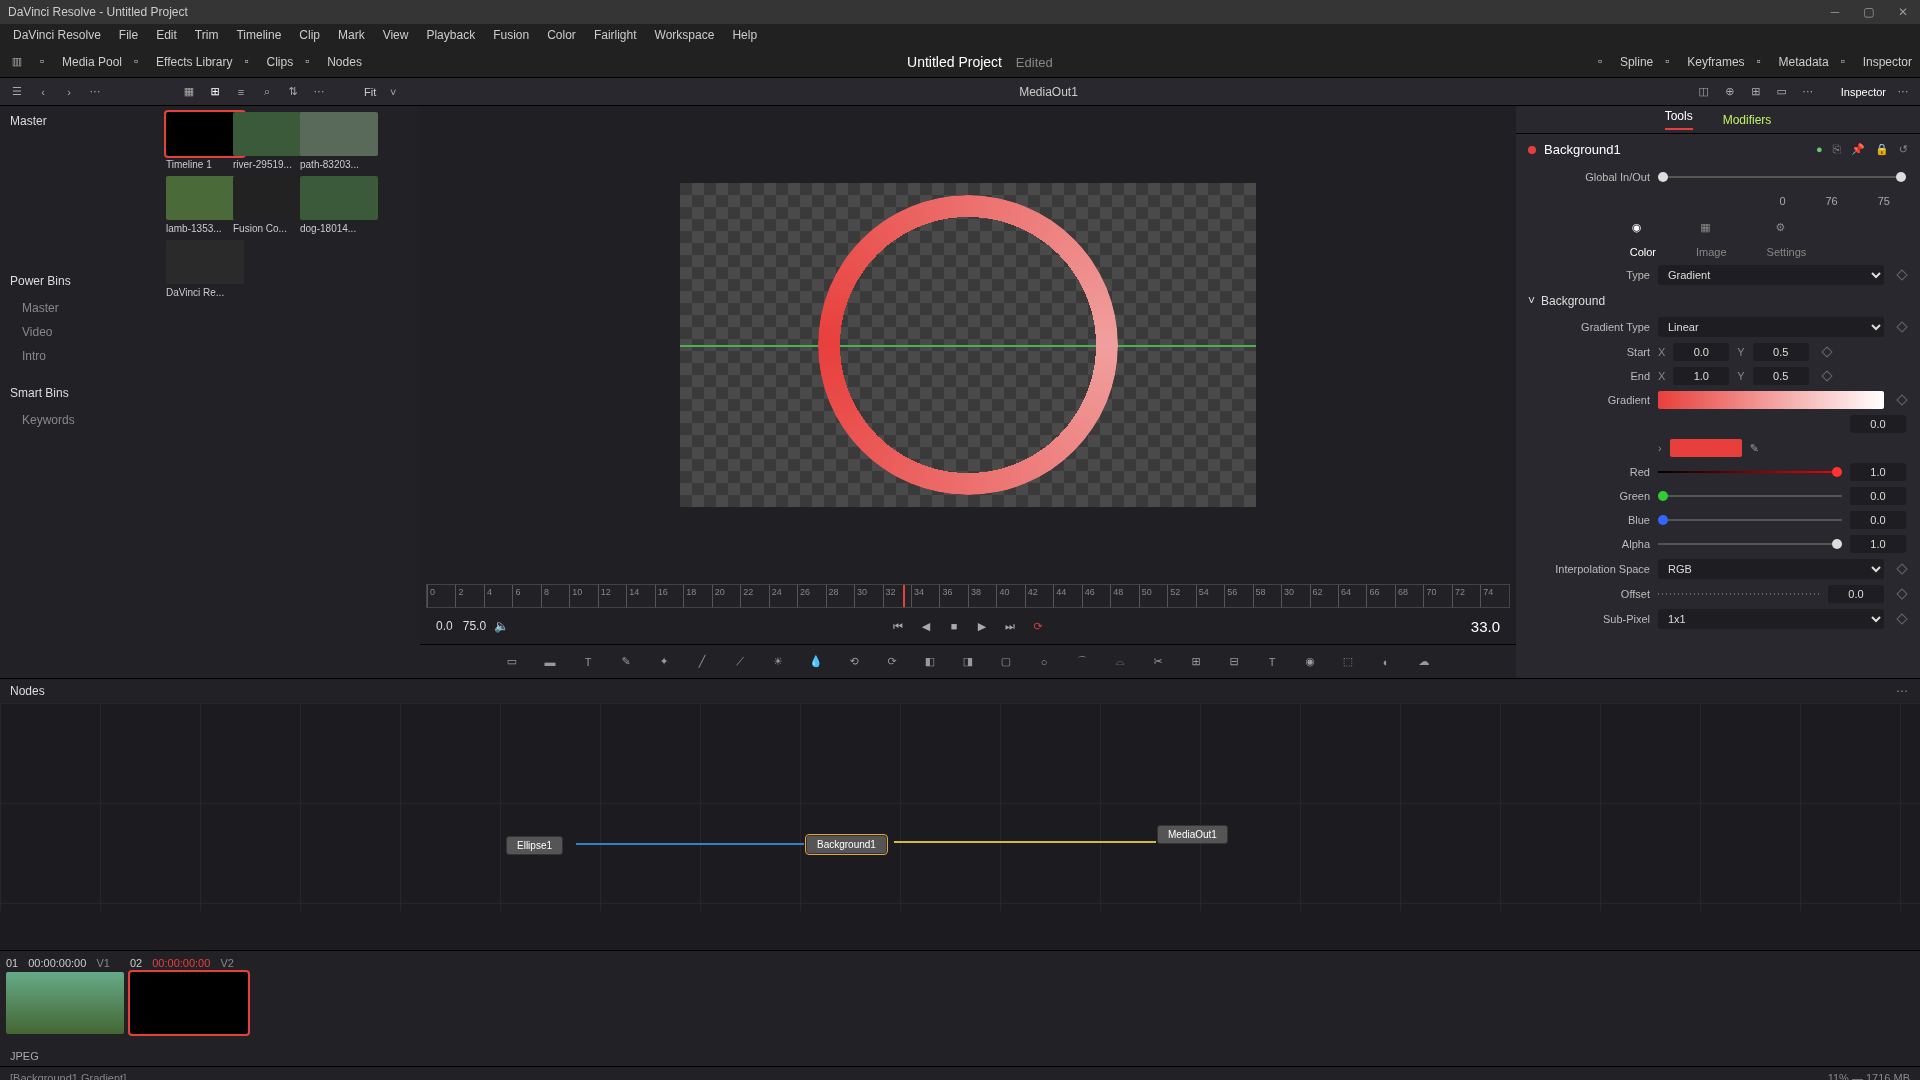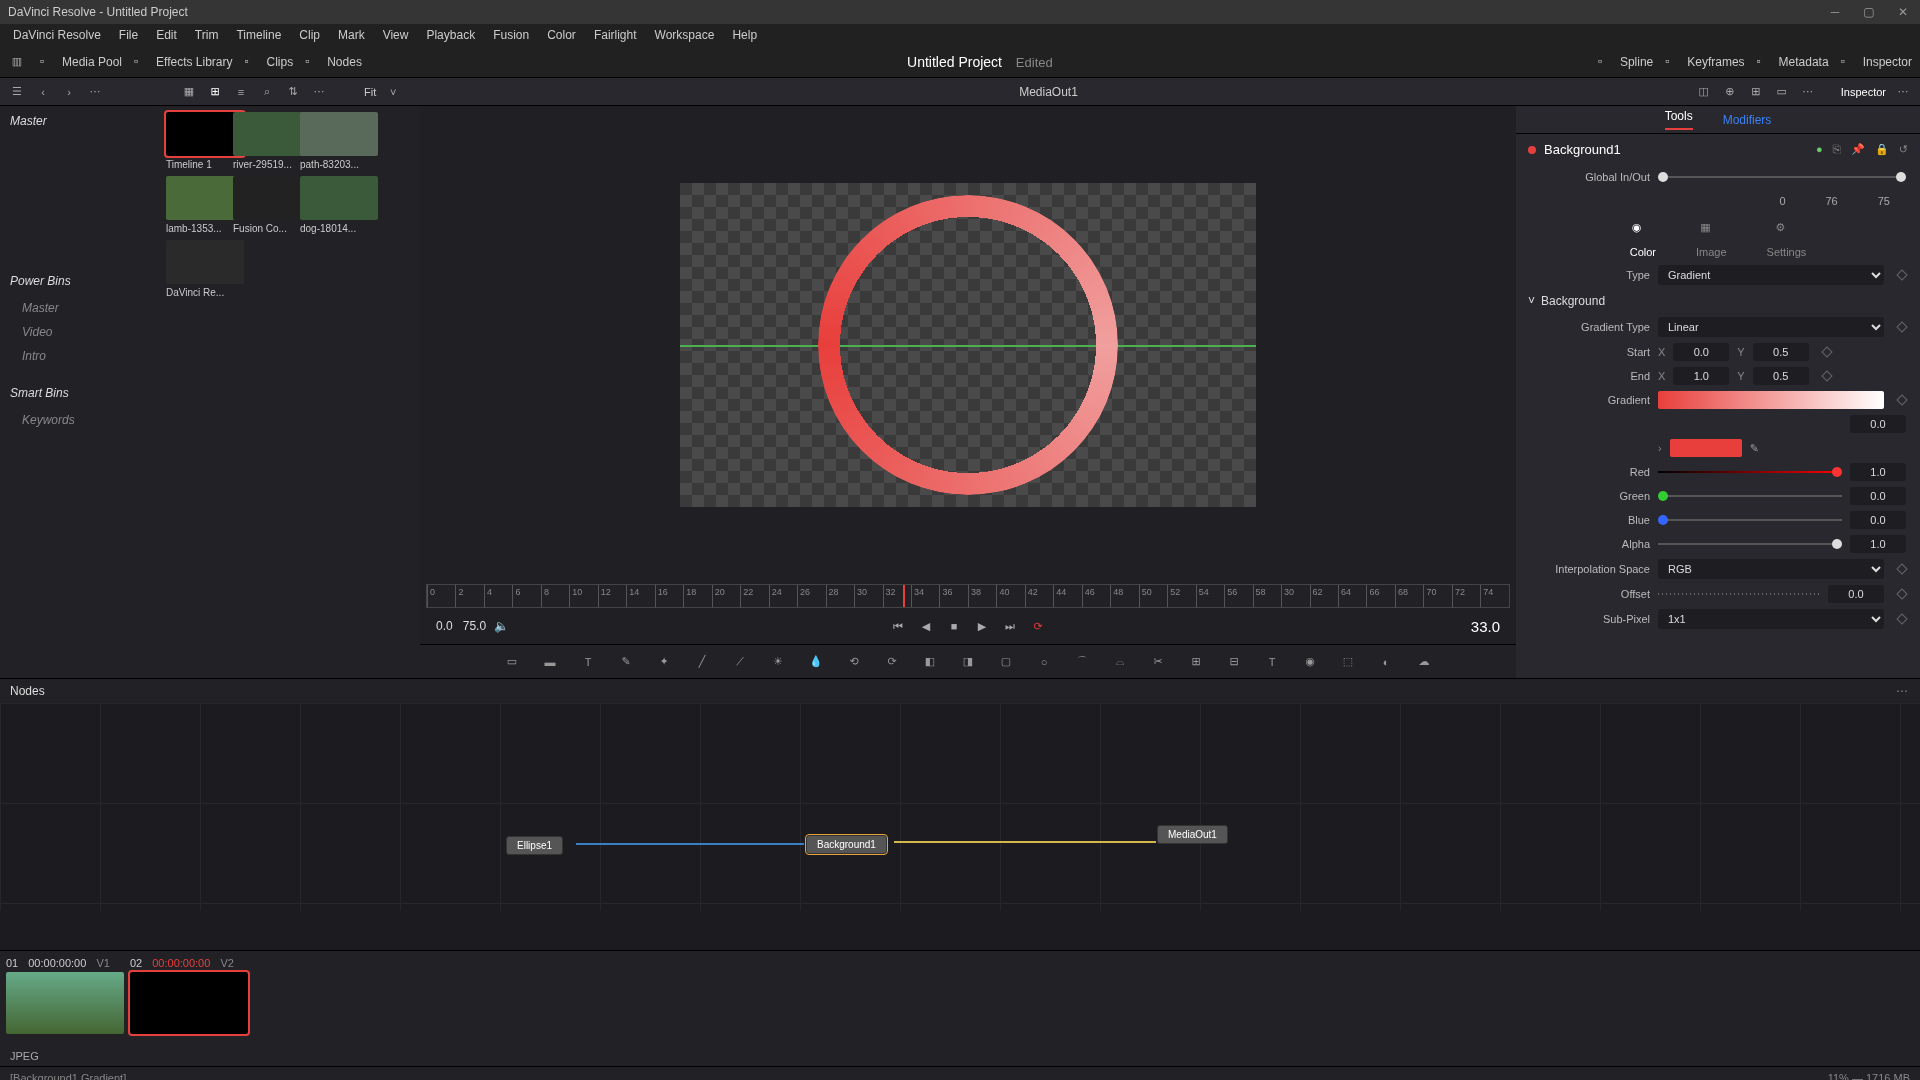--- a/index.html
+++ b/index.html
@@ -19,21 +19,21 @@
 .toolbar-title { flex: 1; text-align: center; font-size: 14px; color: #fff; }
 .toolbar-title .edited { color: #888; font-size: 13px; margin-left: 10px; }
 
 .subbar { height: 28px; background: #28282e; display: flex; align-items: center; padding: 0 8px; gap: 6px; border-bottom: 1px solid #000; }
 .subbar .left-cluster, .subbar .right-cluster { display: flex; align-items: center; gap: 8px; }
 .subbar .center-title { flex: 1; text-align: center; color: #ccc; font-size: 12px; }
 .sub-icon { width: 18px; height: 18px; color: #aaa; cursor: pointer; display: inline-flex; align-items: center; justify-content: center; }
 
 .main { display: flex; height: 572px; }
 
-.sidebar { width: 160px; background: #212126; display: flex; flex-direction: column; font-style: italic; }
+.sidebar { width: 160px; background: #212126; display: flex; flex-direction: column; }
 .side-head { padding: 8px 10px; font-size: 12px; color: #ddd; }
 .side-item { padding: 5px 22px; font-size: 12px; color: #ccc; cursor: pointer; }
 .side-sub { color: #888; }
 
 .media { width: 260px; background: #212126; padding: 6px; }
 .media-grid { display: flex; flex-wrap: wrap; gap: 6px; }
 .clip { width: 61px; }
 .clip-thumb { width: 78px; height: 44px; background: #333; border-radius: 2px; position: relative; overflow: hidden; }
 .clip-thumb.active { outline: 2px solid #e6403e; }
 .clip-label { font-size: 10px; color: #ccc; margin-top: 3px; white-space: nowrap; overflow: hidden; text-overflow: ellipsis; }
@@ -54,21 +54,21 @@
 .transport .right-tc { position: absolute; right: 16px; font-size: 15px; color: #fff; }
 .transport-row { position: relative; height: 36px; }
 .tbutton { width: 18px; height: 18px; color: #aaa; cursor: pointer; display: inline-flex; align-items: center; justify-content: center; }
 .loop { color: #e6403e; }
 
 .tools-row { height: 34px; background: #212126; display: flex; align-items: center; justify-content: center; gap: 18px; border-top: 1px solid #000; }
 .tool-btn { width: 20px; height: 20px; color: #999; cursor: pointer; display: inline-flex; align-items: center; justify-content: center; }
 
 .inspector { width: 404px; background: #28282e; display: flex; flex-direction: column; overflow-y: auto; }
 .insp-tabs { height: 28px; display: flex; justify-content: center; gap: 30px; align-items: center; border-bottom: 1px solid #000; }
-.insp-tab { color: #3b82f6; font-size: 12px; cursor: pointer; }
+.insp-tab { color: #bef264; font-size: 12px; cursor: pointer; }
 .insp-tab.active { color: #fff; border-bottom: 2px solid #e6403e; padding-bottom: 5px; }
 .node-title { display: flex; align-items: center; gap: 8px; padding: 8px 12px; }
 .node-title .dot { width: 8px; height: 8px; border-radius: 50%; background: #e6403e; }
 .node-title .name { color: #fff; font-size: 13px; }
 .node-title .right-icons { margin-left: auto; display: flex; gap: 10px; color: #888; }
 .param-row { display: flex; align-items: center; padding: 3px 14px; gap: 8px; min-height: 24px; }
 .param-label { width: 120px; text-align: right; color: #bbb; font-size: 11px; }
 .param-slider { flex: 1; height: 2px; background: #555; position: relative; }
 .param-slider .knob { position: absolute; top: -4px; width: 10px; height: 10px; border-radius: 50%; background: #ddd; }
 .param-val { width: 56px; text-align: center; background: #1e1e22; color: #ddd; border: none; font-size: 11px; padding: 3px 0; border-radius: 3px; }

